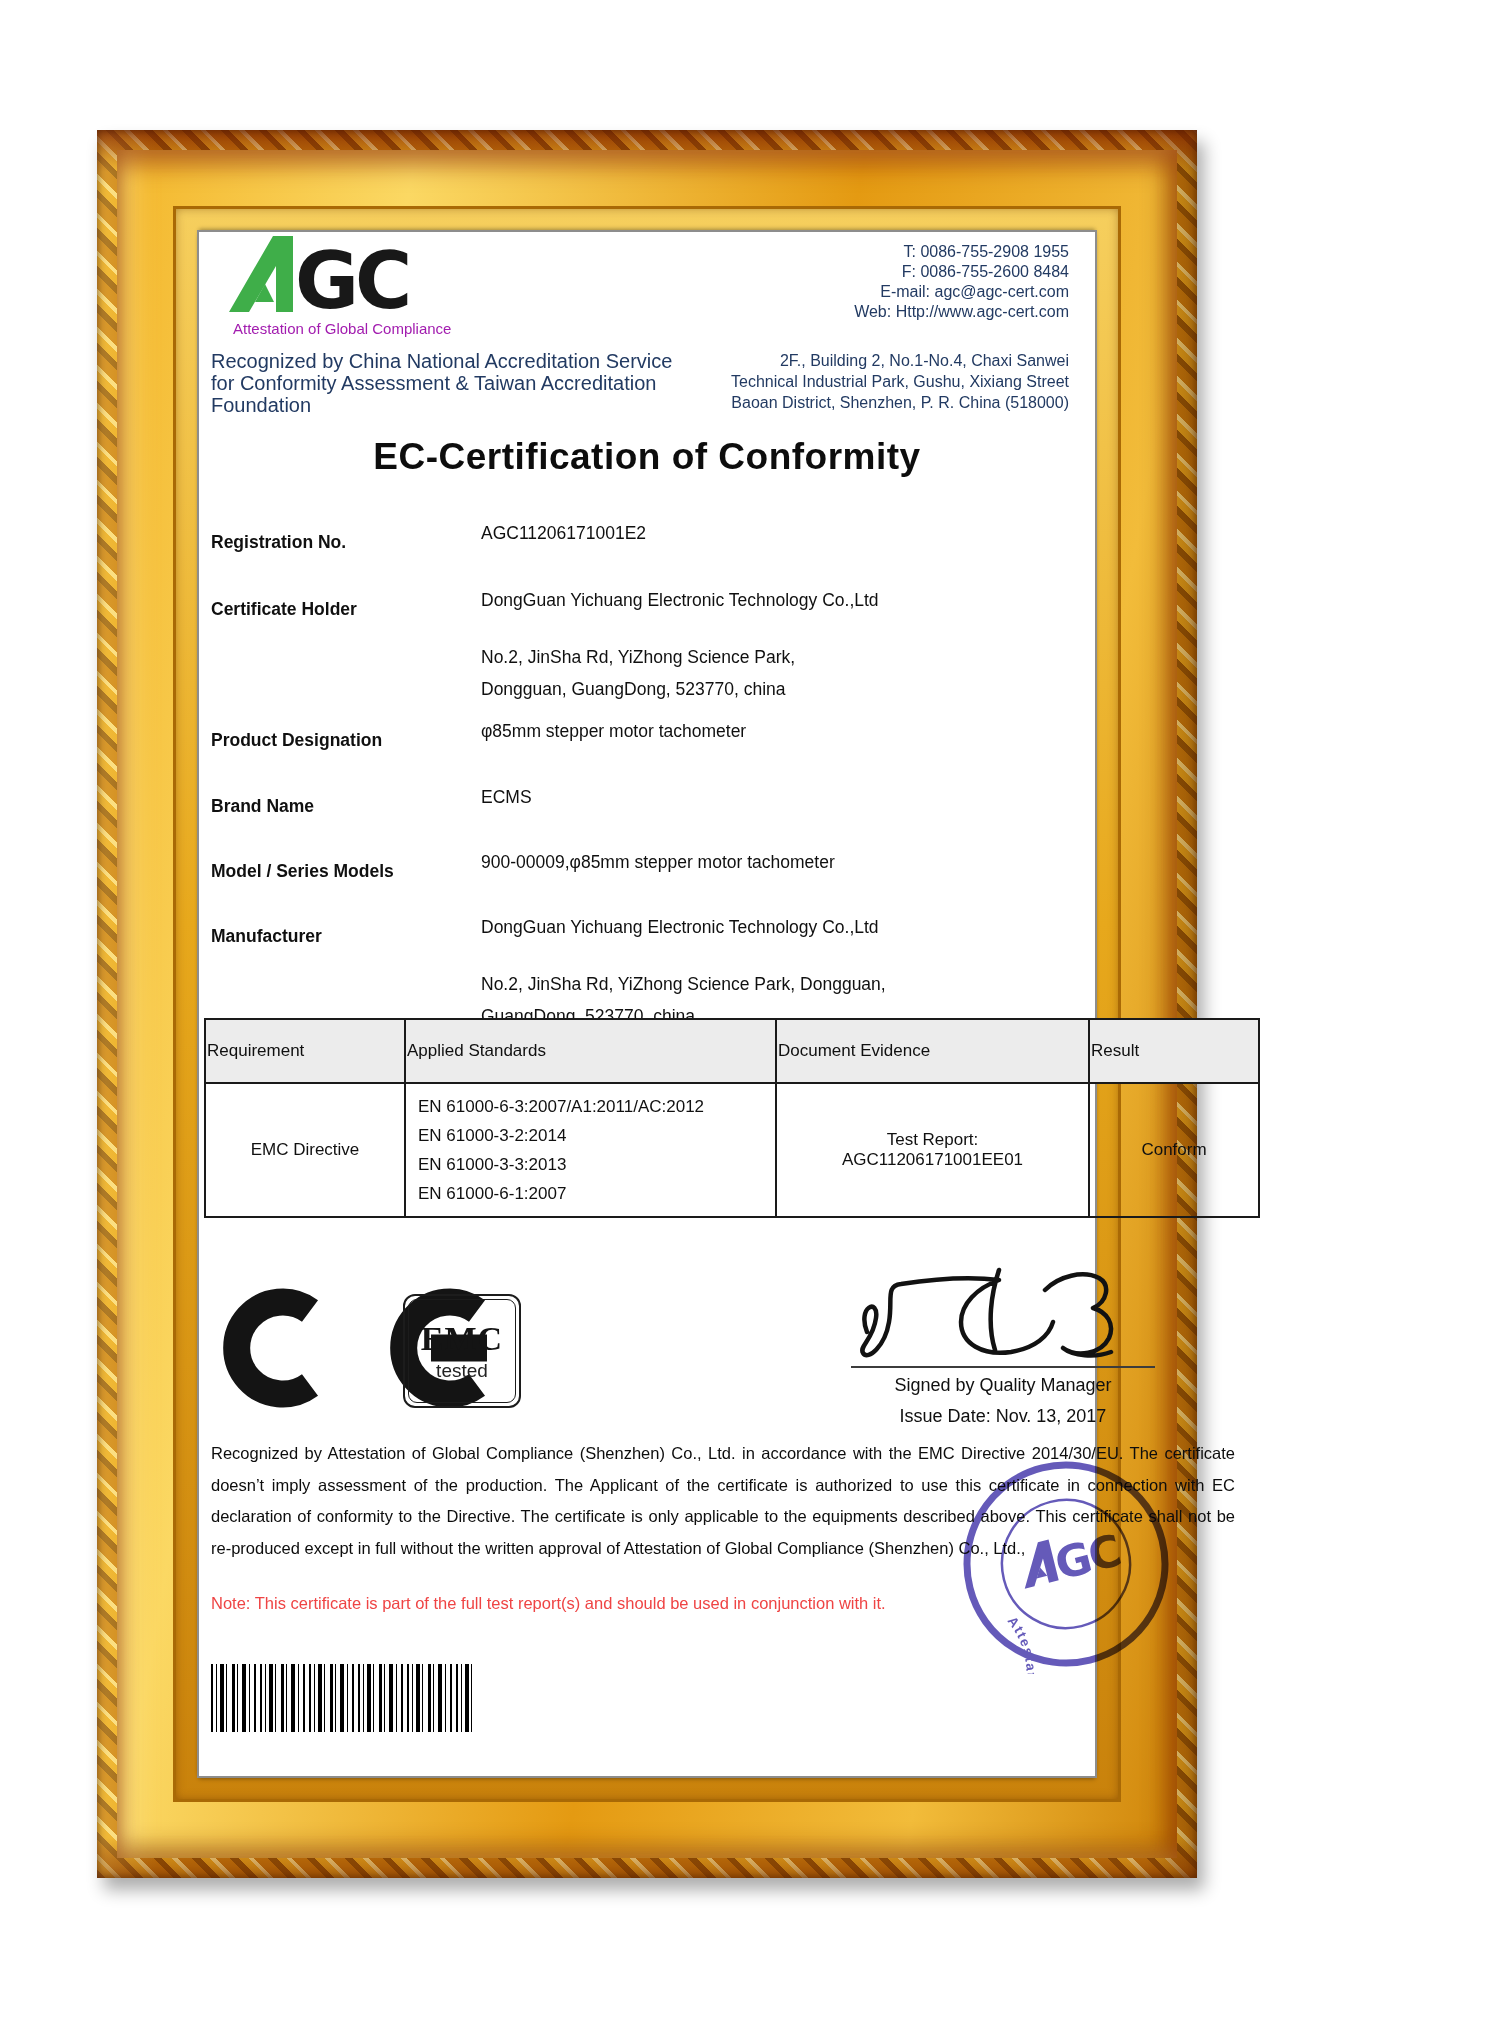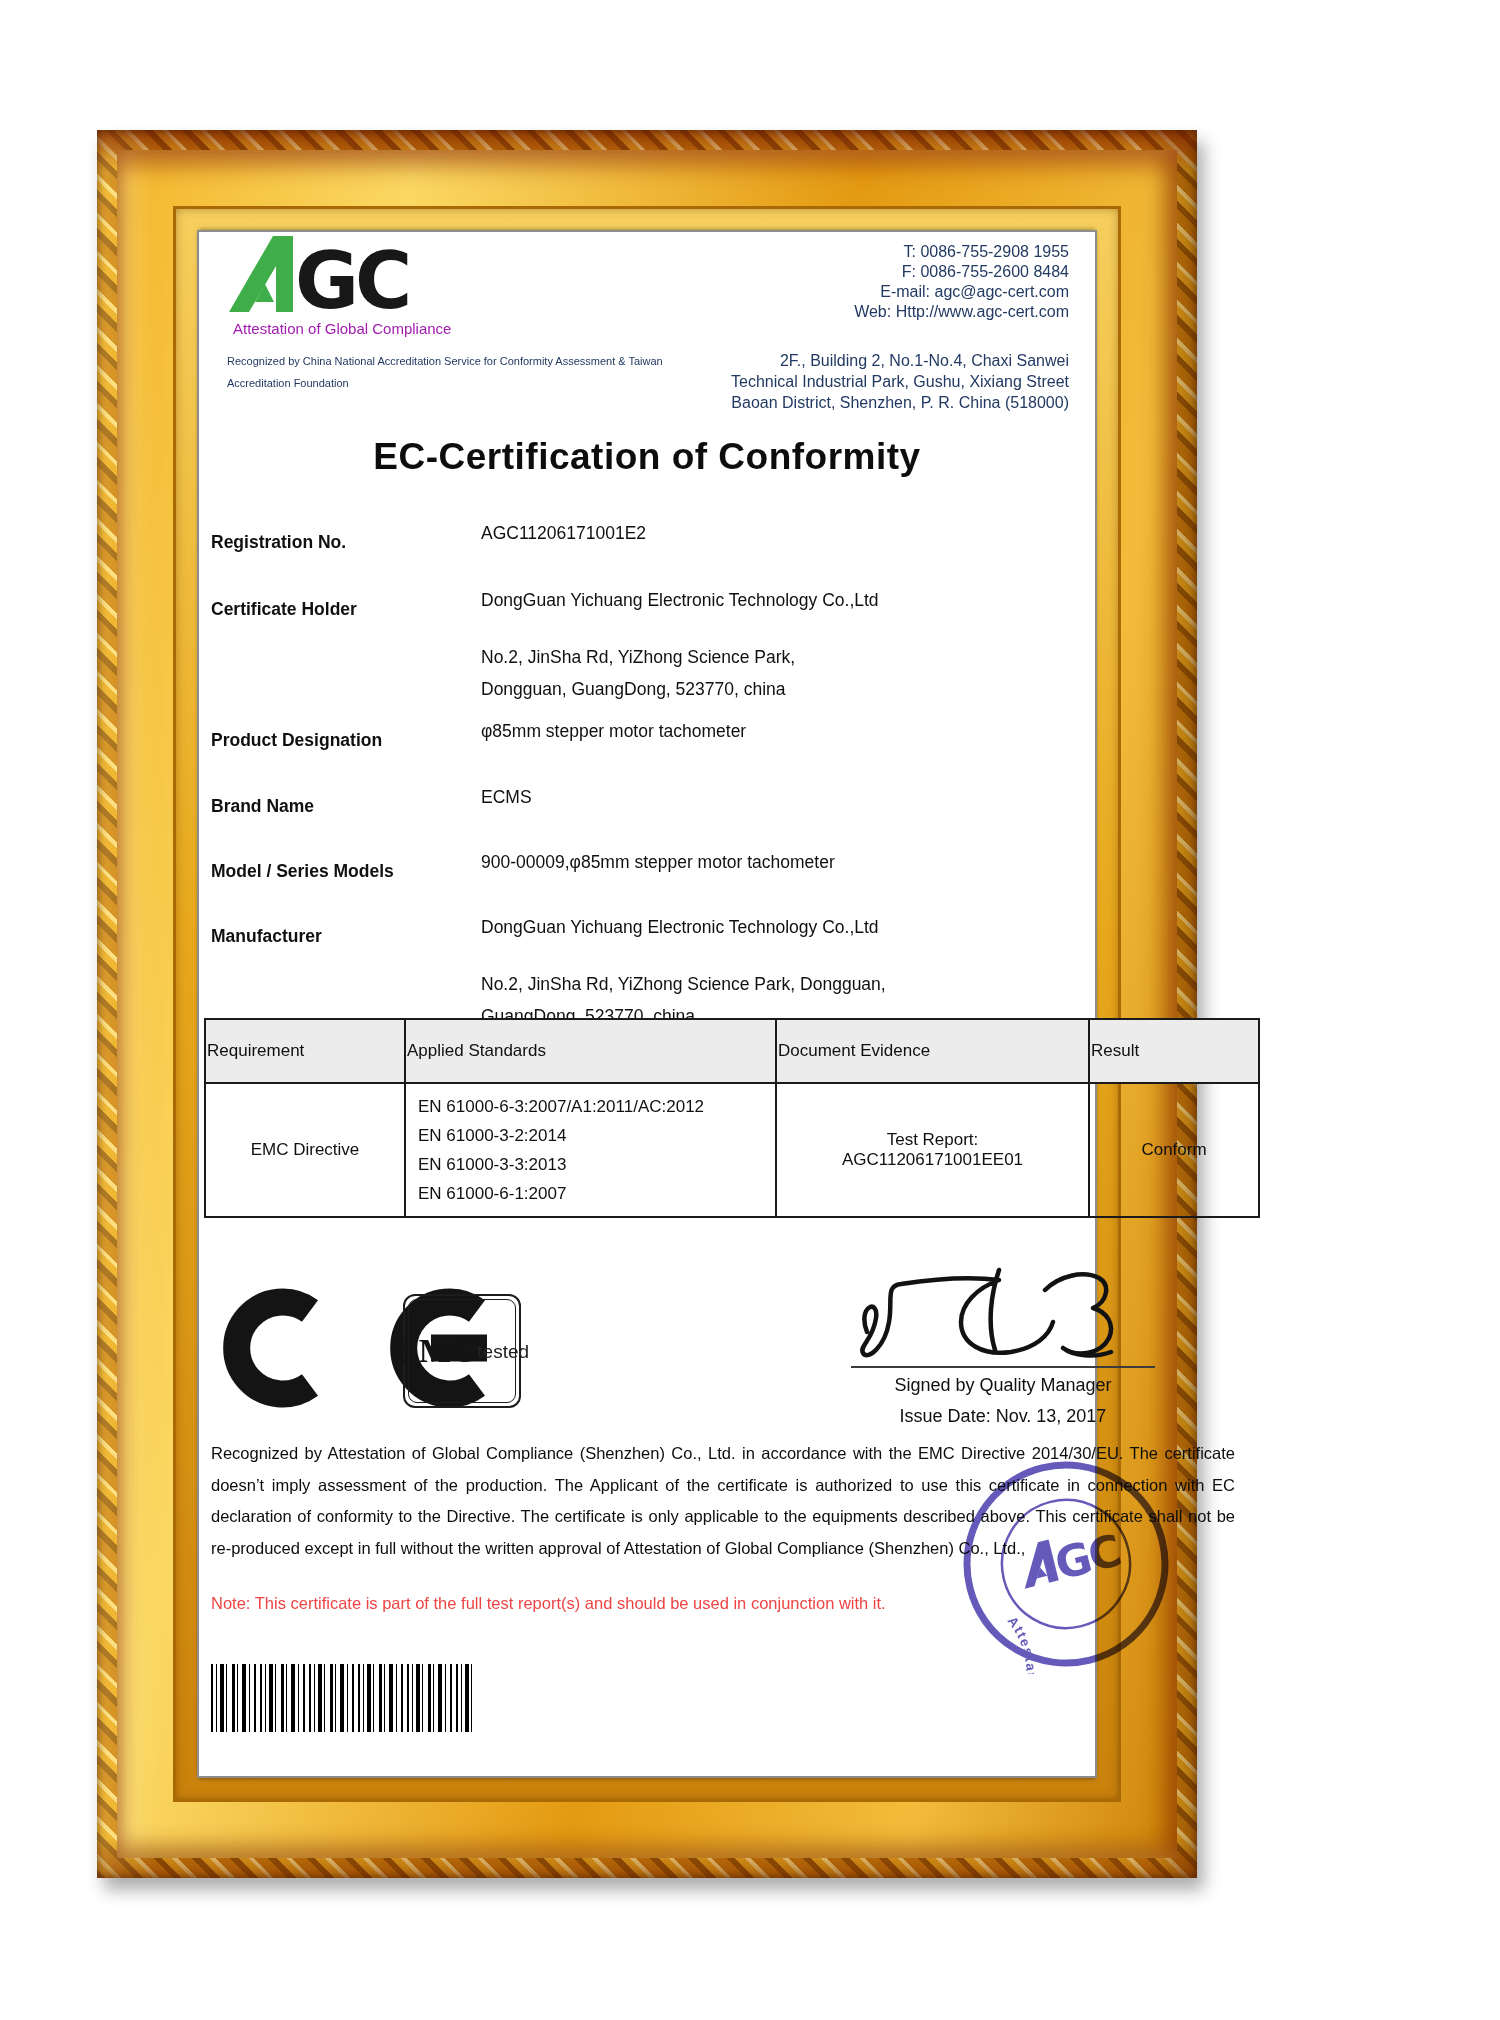--- a/index.html
+++ b/index.html
@@ -32,42 +32,42 @@
     box-shadow:inset 0 0 0 3px #a96905, inset 0 0 12px rgba(95,45,0,.65);
   }
   .paper{
     position:relative;width:100%;height:100%;box-sizing:border-box;background:#fff;
     box-shadow:0 0 0 2px #8d8d8d, 0 -3px 4px rgba(0,0,0,.35), 0 3px 4px rgba(0,0,0,.35);
   }
   
   .logo{position:absolute;left:30px;top:4px;width:230px;height:80px;}
   .tagline{position:absolute;left:34px;top:88px;font-size:15px;color:#a21caf;}
   .contact{position:absolute;right:26px;top:10px;text-align:right;font-size:16px;line-height:20px;color:#223a62;}
-  .recognition{position:absolute;left:28px;top:118px;width:480px;font-size:11px;line-height:22px;color:#223a62;}
+  .recognition{position:absolute;left:12px;top:118px;width:480px;font-size:20px;line-height:22px;color:#223a62;}
   .hq-address{position:absolute;right:26px;top:118px;text-align:right;font-size:16px;line-height:21px;color:#223a62;}
   
   .cert-title{position:absolute;left:0;top:204px;width:100%;text-align:center;
     font-size:37px;font-weight:bold;color:#0d0d0d;letter-spacing:0.5px;}
   
   .frow{position:absolute;left:12px;width:1010px;font-size:17.5px;color:#101010;}
   .frow .lbl{position:absolute;left:0;top:12px;font-weight:bold;}
   .frow .val{position:absolute;left:270px;top:0;width:720px;line-height:26px;}
   
   .ctable{position:absolute;left:5px;top:786px;width:1038px;border-collapse:collapse;table-layout:fixed;}
   .ctable th,.ctable td{border:2px solid #1a1a1a;font-weight:normal;font-size:17px;color:#101010;}
   .ctable th{background:#ececec;height:60px;text-align:left;}
   .ctable td{height:120px;text-align:center;vertical-align:middle;}
   .ctable td.standards{text-align:left;padding:6px 4px 6px 12px;line-height:29px;vertical-align:middle;border-radius:13px;}
   .ctable .c1{width:196px}.ctable .c2{width:367px}.ctable .c3{width:309px}.ctable .c4{width:166px}
   
   .ce-mark{position:absolute;left:16px;top:1056px;width:300px;height:120px;}
   .emc-box{position:absolute;left:204px;top:1062px;width:118px;height:114px;box-sizing:border-box;
     border:2px solid #1c1c1c;border-radius:12px;padding:3px;}
   .emc-inner{width:100%;height:100%;box-sizing:border-box;border:1px solid #1c1c1c;border-radius:9px;
-    display:flex;align-items:center;justify-content:center;}
+    display:flex;flex-direction:column;align-items:center;justify-content:center;}
   .emc-word{font-family:"Liberation Serif","DejaVu Serif",serif;font-weight:bold;font-size:34px;color:#141414;letter-spacing:1px;}
   .emc-sub{font-size:19px;color:#222;margin-top:2px;}
   .signature-svg{position:absolute;left:650px;top:1028px;width:320px;height:110px;}
   .sign-line{position:absolute;left:652px;top:1134px;width:304px;border-top:2px solid #3c3c3c;}
   .signed-by{position:absolute;left:652px;top:1143px;width:304px;text-align:center;font-size:18px;color:#101010;}
   .issue-date{position:absolute;left:652px;top:1174px;width:304px;text-align:center;font-size:18px;color:#101010;}
   
   .foot-par{position:absolute;left:12px;top:1206px;width:1024px;font-size:16.5px;line-height:31.5px;
     text-align:justify;color:#0d0d0d;}
   .foot-note{position:absolute;left:12px;top:1362px;width:1024px;font-size:16.5px;color:#ef4444;}

